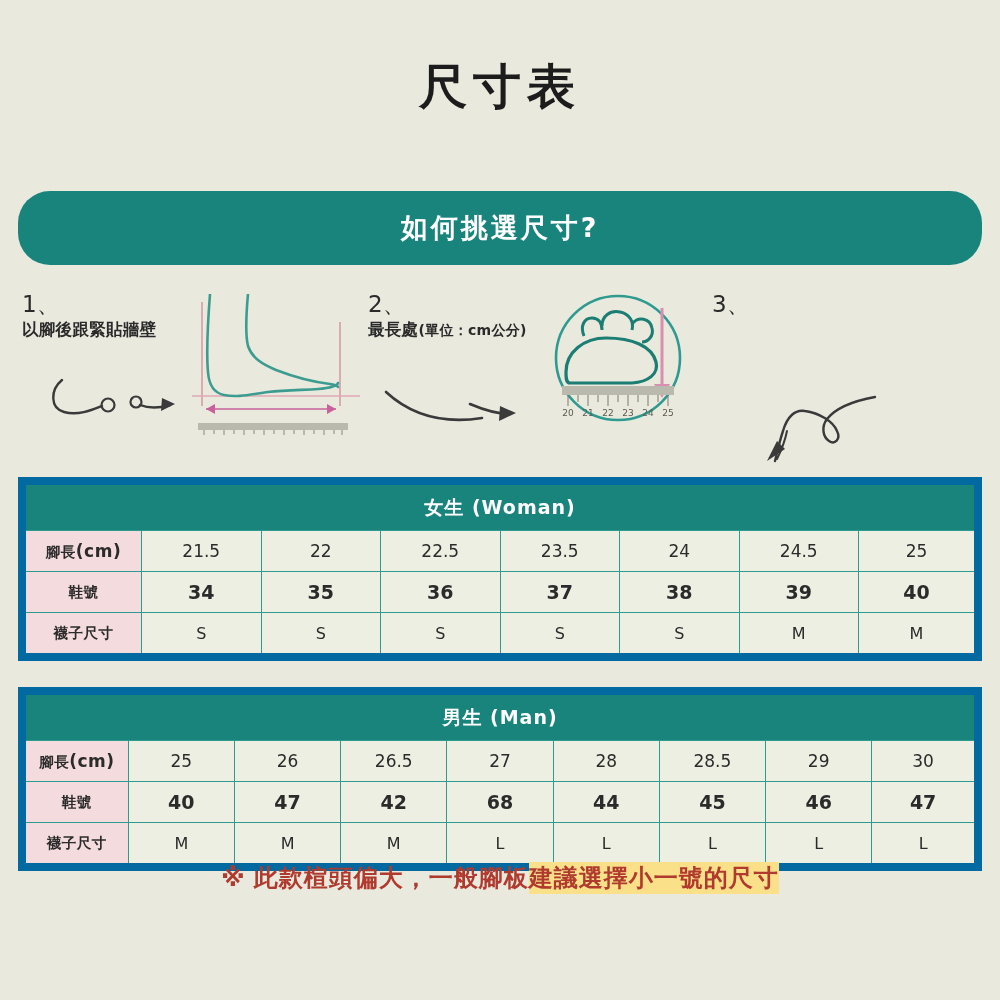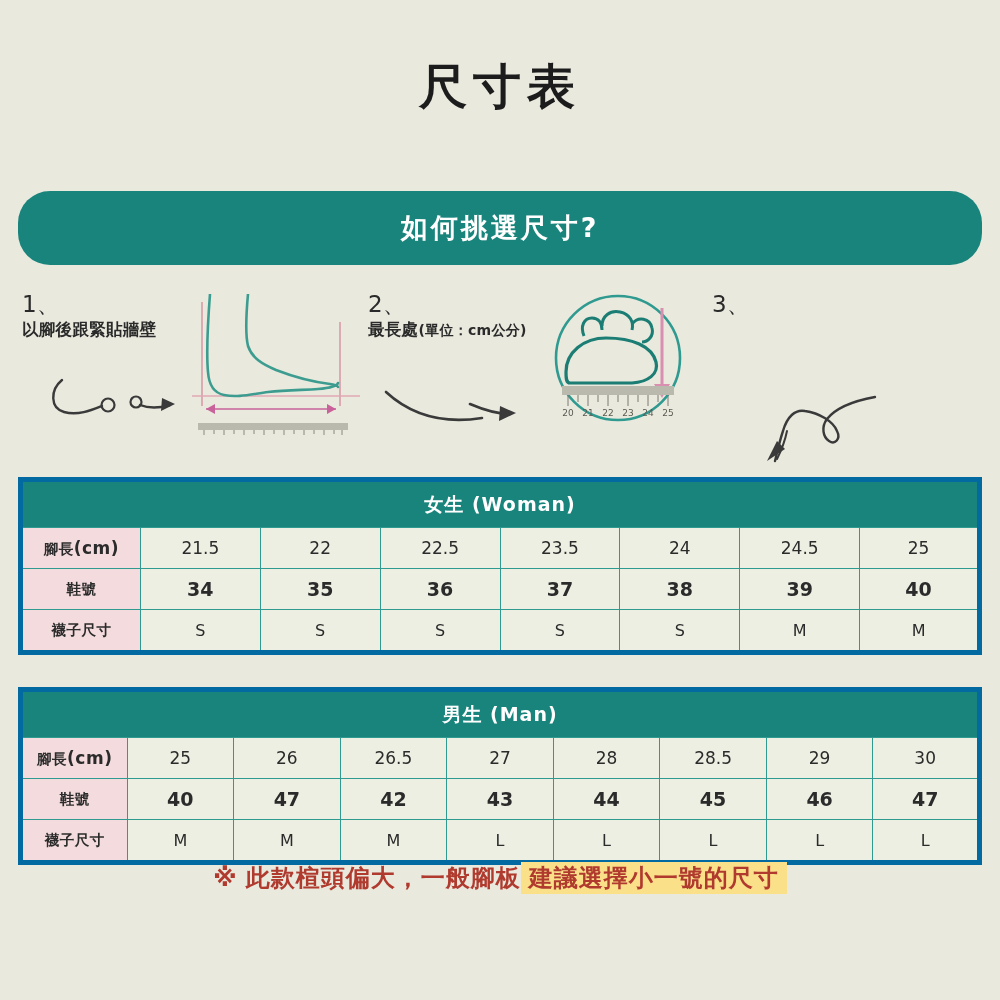--- a/index.html
+++ b/index.html
@@ -93,21 +93,21 @@
   .art-arrow2{ left: 10px;  top: 82px; width: 165px; height: 62px; }
   .art-arrow3{ left: 45px;  top: 95px; width: 130px; height: 80px; }
 
   
   .size-table {
     position: absolute;
     left: 18px;
     width: 964px;
     border-collapse: collapse;
     table-layout: fixed;
-    border: 5px solid #0369a1;
+    border: 8px solid #0369a1;
     background: #0f172a;
   }
   .table-woman { top: 477px; }
   .table-man   { top: 647px; margin-top: 40px; }
 
   .size-table th.section-head {
     background: #19847c;
     color: #ffffff;
     font-size: 19px;
     font-weight: 700;
@@ -149,21 +149,21 @@
     text-align: center;
     font-size: 24px;
     font-weight: 700;
     color: #b03a2e;
     letter-spacing: 1px;
     white-space: nowrap;
   }
   .note .mark { margin-right: 8px; }
   .note .hi {
     background: #fbe08a;
-    padding: 2px 8px;
+    padding: 2px 0;
     box-decoration-break: clone;
   }
 </style>
 </head>
 <body>
 
 <div class="page-title">尺寸表</div>
 
 <div class="banner">
   <span class="banner-text">如何挑選尺寸?</span>
@@ -358,21 +358,21 @@
       <td>28</td>
       <td>28.5</td>
       <td>29</td>
       <td>30</td>
     </tr>
     <tr>
       <td class="rowhead">鞋號</td>
       <td class="shoe-no">40</td>
       <td class="shoe-no">47</td>
       <td class="shoe-no">42</td>
-      <td class="shoe-no">43</td>
+      <td class="shoe-no">68</td>
       <td class="shoe-no">44</td>
       <td class="shoe-no">45</td>
       <td class="shoe-no">46</td>
       <td class="shoe-no">47</td>
     </tr>
     <tr>
       <td class="rowhead">襪子尺寸</td>
       <td class="sock">M</td>
       <td class="sock">M</td>
       <td class="sock">M</td>

